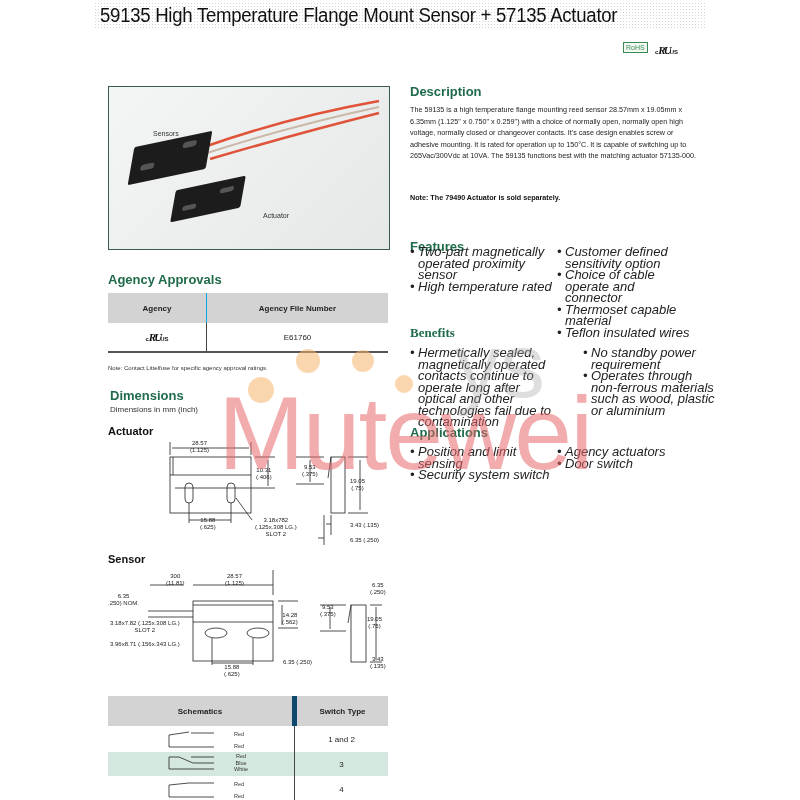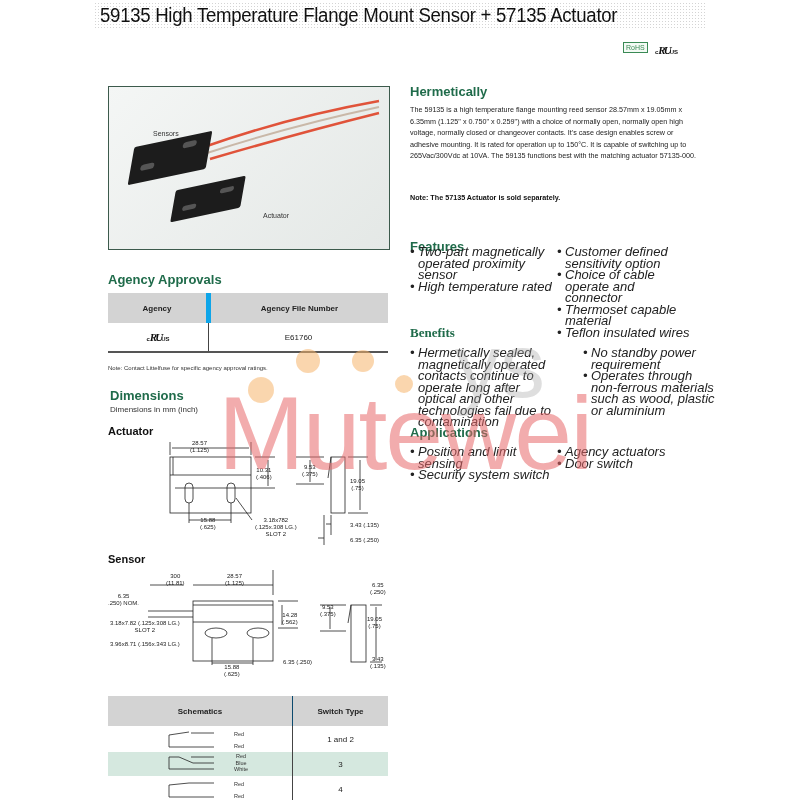--- a/index.html
+++ b/index.html
@@ -55,21 +55,21 @@
     <div class="slot" style="left:46px;top:8px;width:14px;height:5px;"></div>
   </div>
   <div class="lbl" style="left:44px;top:43px;">Sensors</div>
   <div class="lbl" style="left:154px;top:125px;">Actuator</div>
 </div>
 
 <div class="h-green" style="left:108px;top:272px;">Agency Approvals</div>
 <table class="t" style="left:108px;top:293px;width:280px;border-bottom:2px solid #555;">
   <tbody>
       <tr>
-    <th style="width:96px;border-right:5px solid #0ea5e9;">Agency</th>
+    <th style="width:96px;border-right:1px solid #0ea5e9;">Agency</th>
     <th>Agency File Number</th>
   </tr>
   <tr style="height:29px;">
     <td style="border-right:1px solid #444;">
       <span class="ul-logo" style="position:static;"><span class="c">c</span><span class="mark">RU</span><span class="us">US</span></span>
     </td>
     <td>E61760</td>
   </tr>
 </tbody>
   </table>
@@ -157,21 +157,21 @@
 <div class="dim" style="left:224px;top:664px;"><span>15.88</span><br><span>(.625)</span></div>
 <div class="dim" style="left:283px;top:659px;">6.35 (.250)</div>
 <div class="dim" style="left:370px;top:582px;"><span>6.35</span><br><span>(.250)</span></div>
 <div class="dim" style="left:320px;top:604px;"><span>9.53</span><br><span>(.375)</span></div>
 <div class="dim" style="left:367px;top:616px;"><span>19.05</span><br><span>(.75)</span></div>
 <div class="dim" style="left:370px;top:656px;"><span>3.43</span><br><span>(.135)</span></div>
 
 <table class="t" style="left:108px;top:696px;width:280px;border-bottom:2px solid #555;">
   <tbody>
       <tr>
-    <th style="width:182px;border-right:1px solid #0c4a6e;">Schematics</th>
+    <th style="width:182px;border-right:5px solid #0c4a6e;">Schematics</th>
     <th>Switch Type</th>
   </tr>
   <tr style="height:26px;">
     <td style="border-right:1px solid #444;position:relative;">
       <svg width="100" height="24" style="position:static;display:block;margin:0 auto 0 20px;">
             <g stroke="#222" stroke-width="0.8" fill="none">
               <polyline points="40,8 40,20 85,20"></polyline>
               <line x1="40" y1="8" x2="60" y2="5"></line>
               <line x1="62" y1="6" x2="85" y2="6"></line>
             </g>
@@ -203,23 +203,23 @@
               <line x1="60" y1="6" x2="85" y2="6"></line>
             </g>
           </svg>
       <span class="small" style="left:126px;top:2px;font-size:5.5px;line-height:12px;"><span>Red</span><br><span>Red</span></span>
     </td>
     <td>4</td>
   </tr>
 </tbody>
   </table>
 
-<div class="h-green" style="left:410px;top:84px;">Hermetically</div>
+<div class="h-green" style="left:410px;top:84px;">Description</div>
 <div class="desc">The 59135 is a high temperature flange mounting reed sensor 28.57mm x 19.05mm x 6.35mm (1.125" x 0.750" x 0.259") with a choice of normally open, normally open high voltage, normally closed or changeover contacts. It's case design enables screw or adhesive mounting. It is rated for operation up to 150°C. It is capable of switching up to 265Vac/300Vdc at 10VA. The 59135 functions best with the matching actuator 57135-000.</div>
-<div class="note">Note: The 57135 Actuator is sold separately.</div>
+<div class="note">Note: The 79490 Actuator is sold separately.</div>
 
 <div class="h-green" style="left:410px;top:225px;margin-top:14px;">Features</div>
 <ul class="bl" style="left:410px;top:246px;">
   <li>Two-part magnetically operated proximity sensor</li>
   <li>High temperature rated</li>
 </ul>
 <ul class="bl" style="left:557px;top:246px;">
   <li>Customer defined sensitivity option</li>
   <li style="width:110px;">Choice of cable operate and connector</li>
   <li>Thermoset capable material</li>

